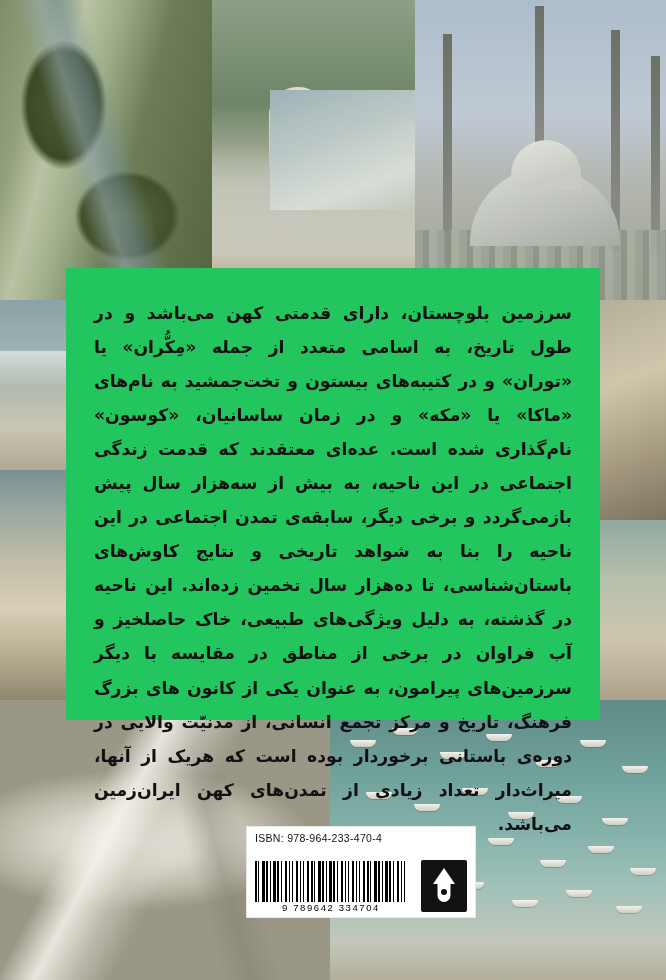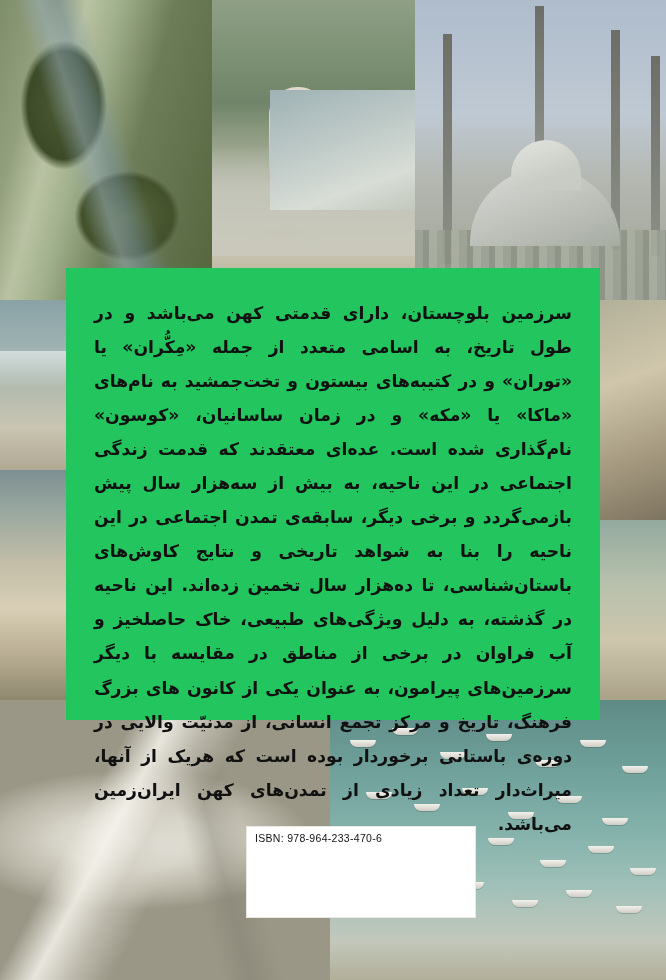--- a/index.html
+++ b/index.html
@@ -348,16 +348,25 @@
         <div class="boat" style="left:286px; top:206px;"></div>
       </div>
     </div>
   </div>
 
   <div class="text-panel">
     <p class="blurb">سرزمین بلوچستان، دارای قدمتی کهن می‌باشد و در طول تاریخ، به اسامی متعدد از جمله «مِکُّران» یا «توران» و در کتیبه‌های بیستون و تخت‌جمشید به نام‌های «ماکا» یا «مکه» و در زمان ساسانیان، «کوسون» نام‌گذاری شده است. عده‌ای معتقدند که قدمت زندگی اجتماعی در این ناحیه، به بیش از سه‌هزار سال پیش بازمی‌گردد و برخی دیگر، سابقه‌ی تمدن اجتماعی در این ناحیه را بنا به شواهد تاریخی و نتایج کاوش‌های باستان‌شناسی، تا ده‌هزار سال تخمین زده‌اند. این ناحیه در گذشته، به دلیل ویژگی‌های طبیعی، خاک حاصلخیز و آب فراوان در برخی از مناطق در مقایسه با دیگر سرزمین‌های پیرامون، به عنوان یکی از کانون های بزرگ فرهنگ، تاریخ و مرکز تجمع انسانی، از مدنیّت والایی در دوره‌ی باستانی برخوردار بوده است که هریک از آنها، میراث‌دار تعداد زیادی از تمدن‌های کهن ایران‌زمین می‌باشد.</p>
   </div>
 
   <div class="isbn-block">
-    <div class="isbn-text">ISBN: 978-964-233-470-6</div>
+    <div class="isbn-text">ISBN: 978-964-233-470-4</div>
+    <div class="isbn-row">
+      <div class="barcode">
+        <div class="bars"></div>
+        <div class="digits">9 789642 334704</div>
+      </div>
+      <div class="logo">
+        <span class="dot"></span>
+      </div>
+    </div>
   </div>
 
 </div>
 
 </body></html>

